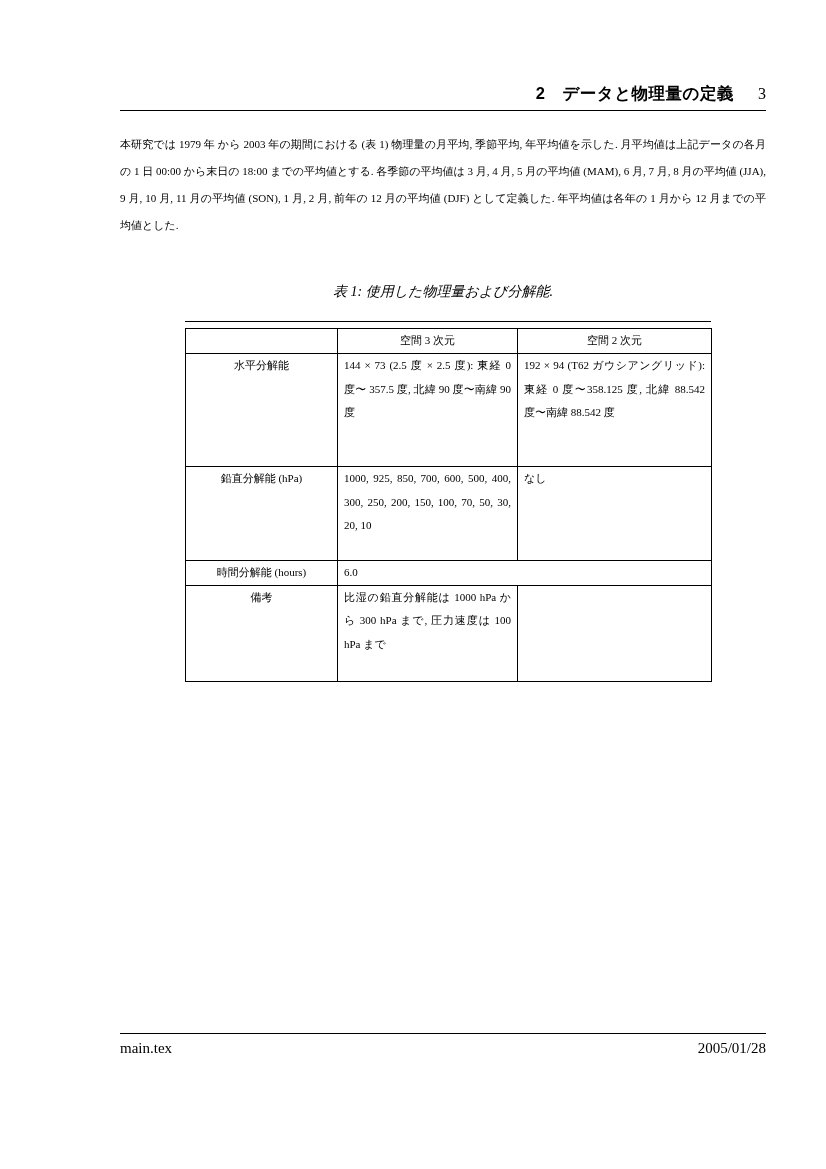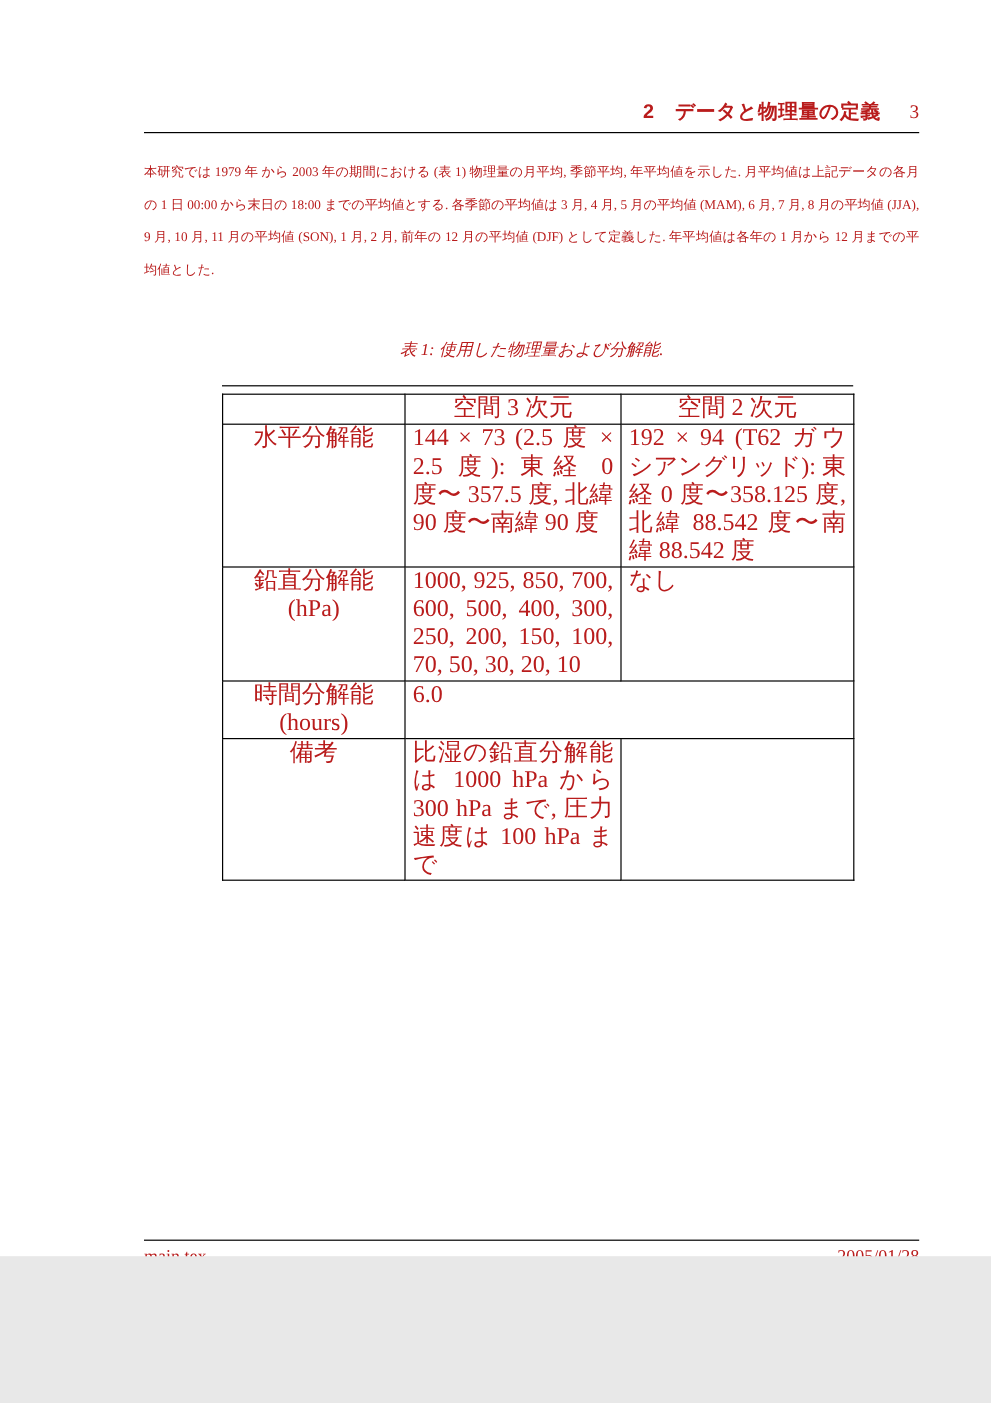--- a/index.html
+++ b/index.html
@@ -1,22 +1,22 @@
 <!DOCTYPE html>
 <html><head>
 <meta charset="utf-8">
 <style>
   * { margin: 0; padding: 0; box-sizing: border-box; }
   html, body { background: #e8e8e8; }
   .page {
     position: relative;
     width: 826px;
-    height: 1047px;
+    height: 1169px;
     background: #ffffff;
-    color: #b91c1c;
+    color: #000000;
     font-family: "Liberation Serif", "DejaVu Serif", serif;
     overflow: hidden;
   }
   
   .header {
     position: absolute;
     left: 120px;
     top: 84px;
     width: 646px;
     display: flex;
@@ -63,21 +63,21 @@
     left: 185px;
     top: 321px;
     width: 526px;
     border-top: 1px solid #000;   
     padding-top: 6px;
   }
   table.data-table {
     width: 100%;
     border-collapse: collapse;
     table-layout: fixed;
-    font-size: 20px;
+    font-size: 11px;
     line-height: 23.5px;
   }
   table.data-table col.c1 { width: 152px; }
   table.data-table col.c2 { width: 180px; }
   table.data-table col.c3 { width: 194px; }
   table.data-table th, table.data-table td {
     border: 1px solid #000;
     padding: 0 6px;
     vertical-align: top;
     font-weight: 400;

